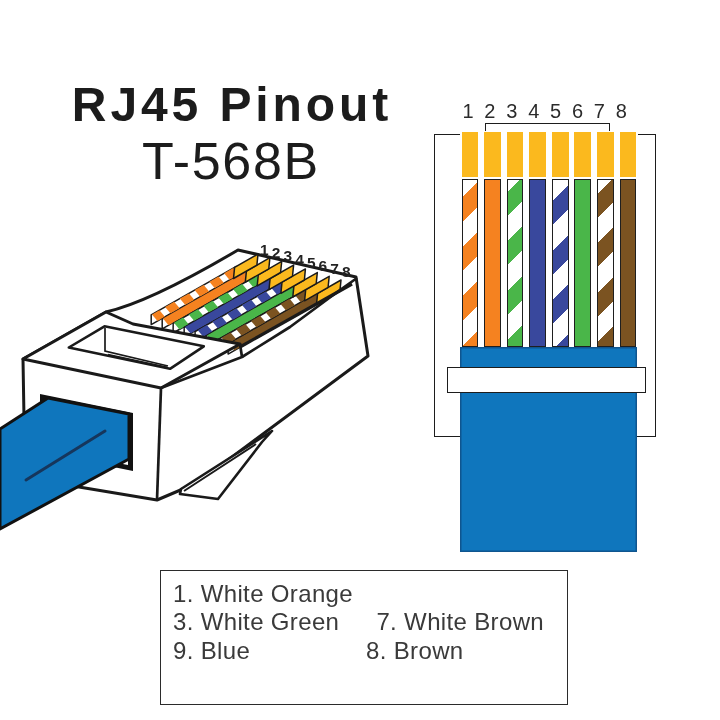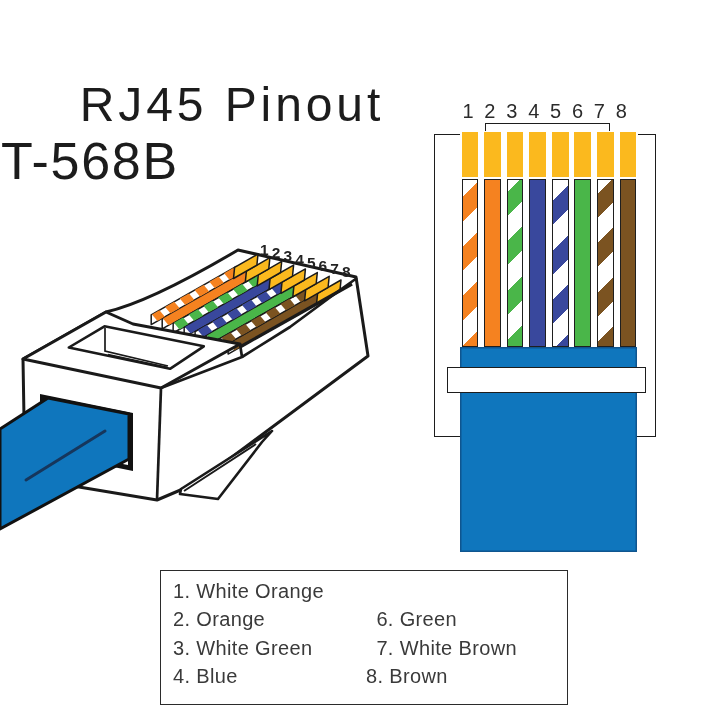--- a/index.html
+++ b/index.html
@@ -2,22 +2,22 @@
 <html><head><meta charset="utf-8">
 <style>
 html,body{margin:0;padding:0}
 *{box-sizing:border-box}
 body{width:720px;height:720px;background:#fff;position:relative;overflow:hidden;
  font-family:"Liberation Sans",sans-serif}
 .abs{position:absolute}
 </style></head>
 <body>
 <div class="abs" style="left:2px;top:81px;width:460px;text-align:center;font-size:48px;
- font-weight:normal;color:#1c1c1c;line-height:1;letter-spacing:3.9px">RJ45 Pinout</div>
-<div class="abs" style="left:1px;top:135px;width:460px;font-size:52px;
+ font-weight:bold;color:#1c1c1c;line-height:1;letter-spacing:3.9px">RJ45 Pinout</div>
+<div class="abs" style="left:1px;top:135px;width:460px;text-align:center;font-size:52px;
  color:#1c1c1c;line-height:1;letter-spacing:1.7px">T-568B</div>
 <svg width="720" height="720" viewBox="0 0 720 720" style="position:absolute;left:0;top:0">
 <path d="M23,359 L106,312 Q150,302 238,250 L356,277 L368,356 L197,483 L157,500 L25,478 Z" fill="#fff" stroke="#1a1a1a" stroke-width="3" stroke-linejoin="round"></path>
 <polygon points="236.3,266.4 151.2,314.9 151.2,324.6 236.3,276.1" fill="#fff" stroke="#1a1a1a" stroke-width="1.5" stroke-linejoin="round"></polygon>
 <polygon points="233.2,268.1 224.1,273.3 229.6,279.9 238.7,274.7" fill="#F58220"></polygon>
 <polygon points="218.5,276.5 209.4,281.7 214.8,288.3 224.0,283.1" fill="#F58220"></polygon>
 <polygon points="203.7,284.9 194.6,290.1 200.1,296.7 209.2,291.5" fill="#F58220"></polygon>
 <polygon points="189.0,293.4 179.8,298.6 185.3,305.1 194.4,299.9" fill="#F58220"></polygon>
 <polygon points="174.2,301.8 165.1,307.0 170.6,313.5 179.7,308.3" fill="#F58220"></polygon>
 <polygon points="159.4,310.2 152.0,314.4 157.5,321.0 164.9,316.8" fill="#F58220"></polygon>
@@ -103,29 +103,25 @@
 <div class="abs" style="left:461.5px;top:178.5px;width:16.8px;height:168.5px;border:1.6px solid #1f1f1f;background:repeating-linear-gradient(135deg,#fff 0 12.0px,#F58220 12.0px 29.0px,#fff 29.0px 35px)"></div>
 <div class="abs" style="left:484.1px;top:178.5px;width:16.8px;height:168.5px;border:1.6px solid #1f1f1f;background:#F58220"></div>
 <div class="abs" style="left:506.6px;top:178.5px;width:16.8px;height:168.5px;border:1.6px solid #1f1f1f;background:repeating-linear-gradient(135deg,#fff 0 7.8px,#4AB649 7.8px 24.8px,#fff 24.8px 35px)"></div>
 <div class="abs" style="left:529.2px;top:178.5px;width:16.8px;height:168.5px;border:1.6px solid #1f1f1f;background:#39489D"></div>
 <div class="abs" style="left:551.8px;top:178.5px;width:16.8px;height:168.5px;border:1.6px solid #1f1f1f;background:repeating-linear-gradient(135deg,#fff 0 14.8px,#39489D 14.8px 31.8px,#fff 31.8px 35px)"></div>
 <div class="abs" style="left:574.4px;top:178.5px;width:16.8px;height:168.5px;border:1.6px solid #1f1f1f;background:#4AB649"></div>
 <div class="abs" style="left:596.9px;top:178.5px;width:16.8px;height:168.5px;border:1.6px solid #1f1f1f;background:repeating-linear-gradient(135deg,#fff 0 9.2px,#7B5321 9.2px 26.2px,#fff 26.2px 35px)"></div>
 <div class="abs" style="left:619.5px;top:178.5px;width:16.8px;height:168.5px;border:1.6px solid #1f1f1f;background:#7B5321"></div>
 <div class="abs" style="left:459.5px;top:347px;width:177px;height:204.5px;background:#0F76BD;box-shadow:inset 0 0 0 1.5px rgba(16,58,106,.55)"></div>
 <div class="abs" style="left:447px;top:367px;width:199px;height:25.5px;border:1.7px solid #1d1d1d;background:#fff"></div>
-<div class="abs" style="left:160px;top:570px;width:408px;height:135px;border:1.4px solid #2b2b2b;background:#fff;font-size:20px;color:#3a3a3a;padding-top:9.2px;letter-spacing:0.35px">
+<div class="abs" style="left:160px;top:570px;width:408px;height:135px;border:1.4px solid #2b2b2b;background:#fff;font-size:24px;color:#3a3a3a;padding-top:9.2px;letter-spacing:0.35px">
     <div style="position:relative;height:28.3px">
       <span class="abs" style="left:12px">1. White Orange</span>
-    </div>
-<div style="position:relative;height:28.3px">
-      <span class="abs" style="left:12px">2. Orange</span>
-      <span class="abs" style="left:215.4px">6. Green</span>
     </div>
 <div style="position:relative;height:28.3px">
       <span class="abs" style="left:12px">3. White Green</span>
       <span class="abs" style="left:215.4px">7. White Brown</span>
     </div>
 <div style="position:relative;height:28.3px">
-      <span class="abs" style="left:12px">4. Blue</span>
+      <span class="abs" style="left:12px">9. Blue</span>
       <span class="abs" style="left:205px">8. Brown</span>
     </div>
   </div>
 
 </body></html>

